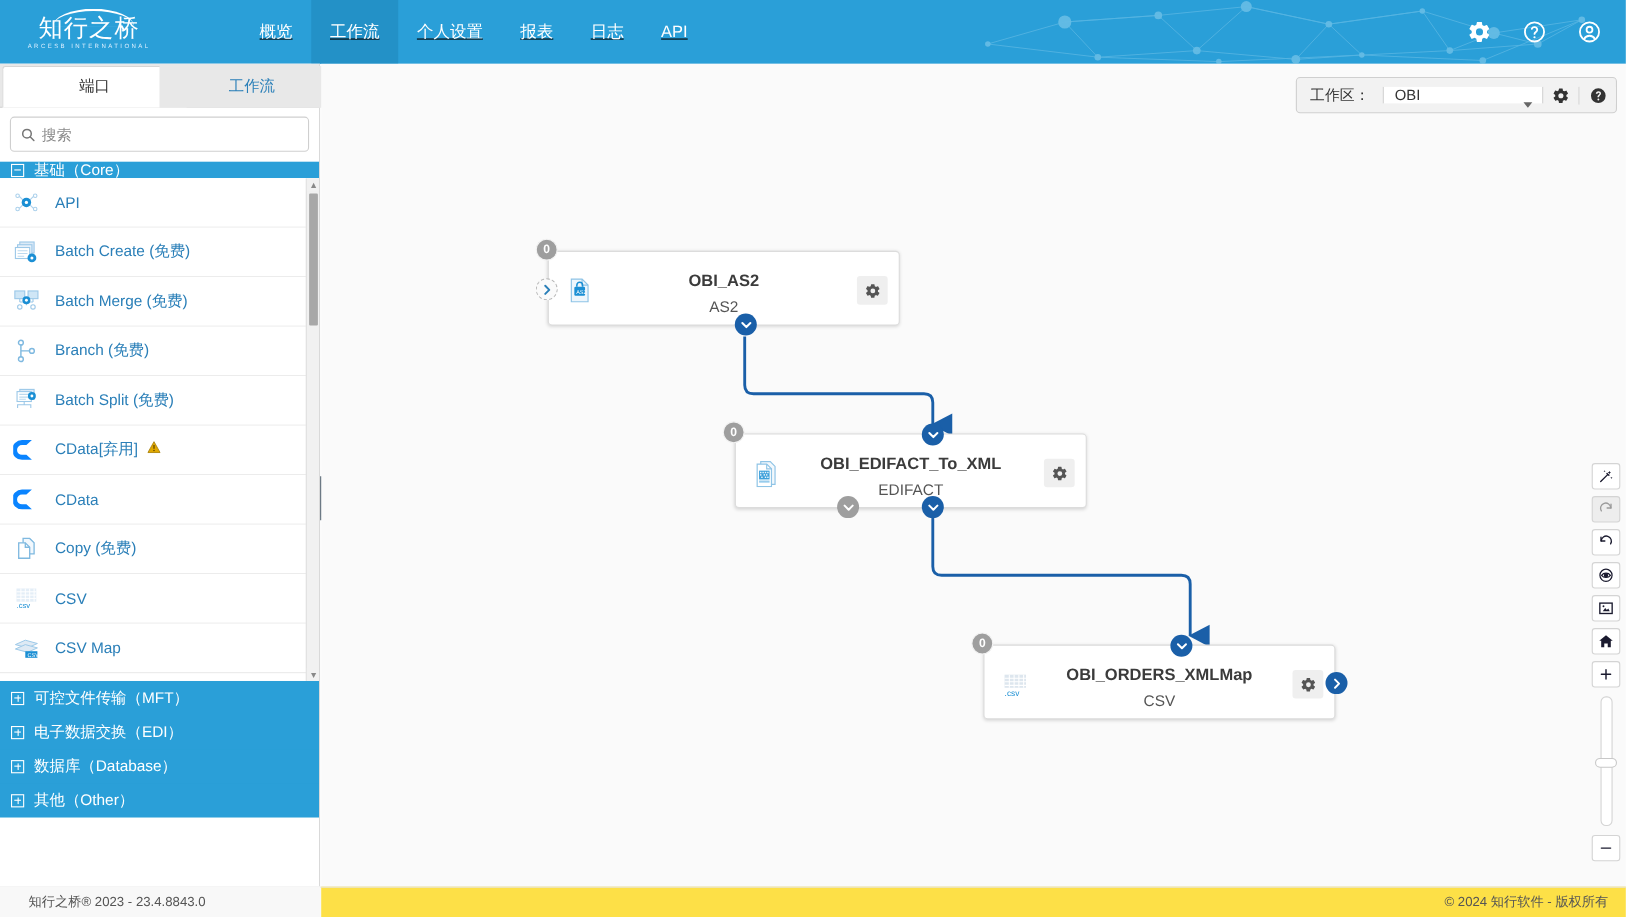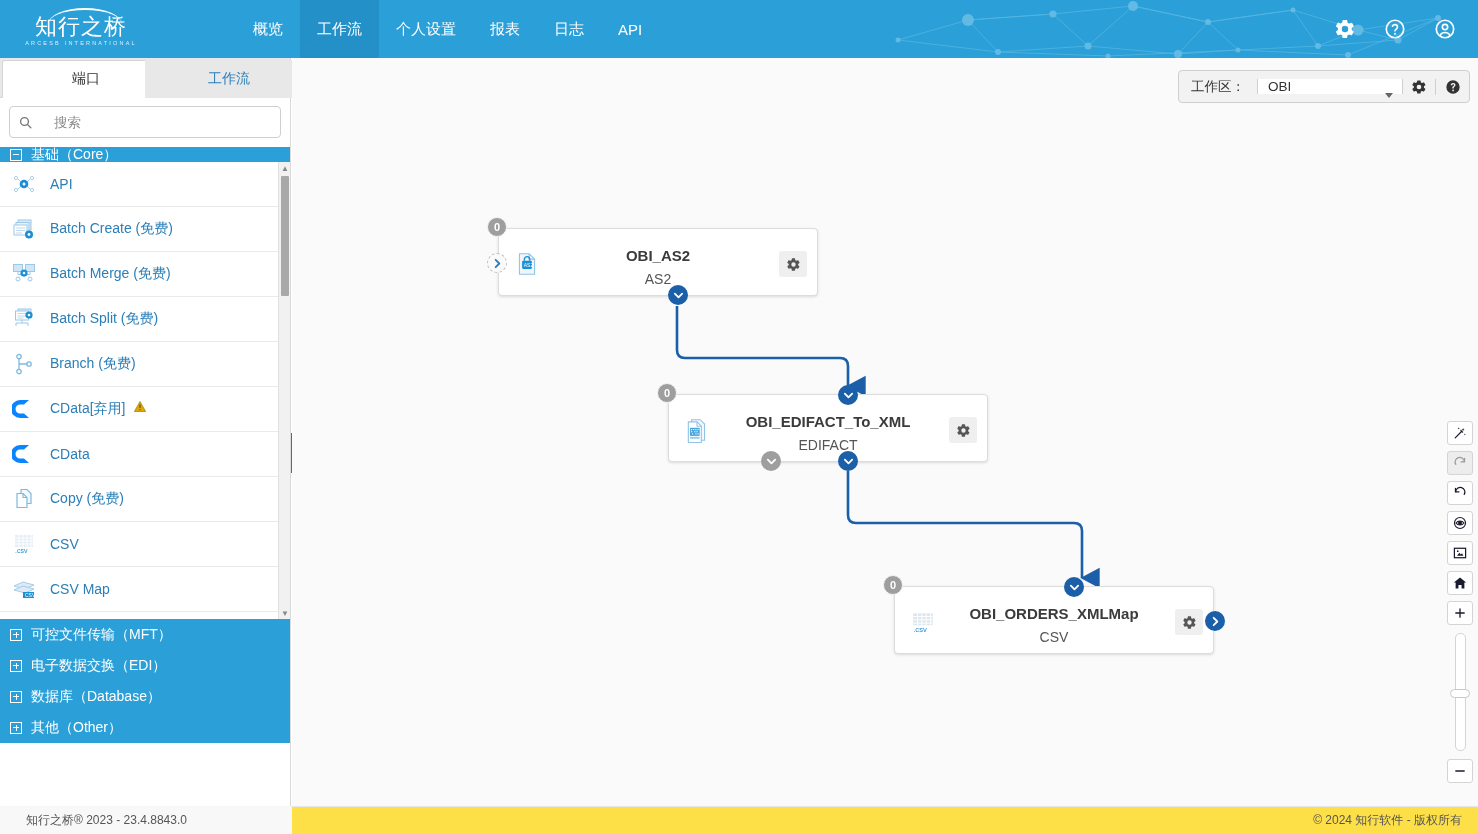--- a/index.html
+++ b/index.html
@@ -26,21 +26,21 @@
   .logo-cn {
     position: absolute; left: 0; top: 7px; width: 118px;
     font-size: 22px; font-weight: 400; letter-spacing: 1px;
     font-family: "DejaVu Sans", sans-serif; line-height: 24px;
     text-align: center; white-space: nowrap;
   }
   .logo-en {
     position: absolute; left: 0; top: 32px; width: 118px; text-align: center;
     font-size: 5.5px; letter-spacing: 2.2px; color: #dcefff; white-space: nowrap;
   }
-  .nav { position: absolute; left: 236px; top: 0; height: 64px; display: flex; }
+  .nav { position: absolute; left: 219px; top: 0; height: 64px; display: flex; text-decoration: underline; }
   .nav-item {
     height: 58px; padding: 0 17px; display: flex; align-items: center;
     color: #ffffff; font-size: 15px; cursor: pointer; white-space: nowrap;
   }
   .nav-item.active { background: #2391c7; }
   .hdr-icons { position: absolute; right: 22px; top: 0; height: 58px; display: flex; align-items: center; gap: 28px; }
   .hdr-icon { width: 22px; height: 22px; color: #fff; cursor: pointer; display: block; }
 
   
   .left-panel {
@@ -57,21 +57,21 @@
   .tab.active {
     left: 2px; background: #ffffff; color: #333;
     border: 1px solid #d5d5d5; border-bottom-color: #ffffff;
     border-radius: 3px 3px 0 0;
   }
   .tab.inactive { left: 145px; background: #e8e8e8; }
 
   .search-wrap { padding: 8px 9px 9px 9px; background: #fff; }
   .search-box {
     position: relative; height: 32px; border: 1px solid #cfcfcf; border-radius: 4px;
-    background: #fff; display: flex; align-items: center; padding-left: 44px;
+    background: #fff; display: flex; align-items: center; padding-left: 28px;
   }
   .search-icon { position: absolute; left: 9px; top: 9px; width: 13px; height: 13px; color: #777; }
   .search-input {
     border: none; outline: none; width: 100%; height: 100%;
     font-size: 13.5px; color: #333; font-family: inherit; background: transparent;
   }
   .search-input::placeholder { color: #8a8a8a; }
 
   .group-header {
     height: 15px; background: #2a9fd8; color: #fff; display: flex; align-items: center;
@@ -364,43 +364,43 @@
           </g>
         <circle cx="12" cy="11" r="3.6" fill="#1b8fd4"></circle>
           <circle cx="12" cy="11" r="1.3" fill="#fff"></circle>
         <circle cx="6" cy="17" r="2" fill="none" stroke="#9cc8e8"></circle>
         <circle cx="18" cy="17" r="2" fill="none" stroke="#9cc8e8"></circle>
       </svg>
       <span class="port-label">Batch Merge (免费)</span>
     </div>
 
     <div class="port-item">
+      <svg class="port-icon" viewBox="0 0 24 24" fill="none" stroke="#7fb9e0" stroke-width="1.3">
+        <circle cx="7" cy="4.5" r="2.2"></circle>
+          <circle cx="7" cy="19.5" r="2.2"></circle>
+          <circle cx="17" cy="12" r="2.2"></circle>
+        <path d="M7 6.7v10.6M7 12h7.8" stroke-linecap="round"></path>
+      </svg>
+      <span class="port-label">Branch (免费)</span>
+    </div>
+
+    <div class="port-item">
       <svg class="port-icon" viewBox="0 0 24 24">
         <rect x="6" y="2" width="13" height="9" fill="#dceaf7" stroke="#9cc8e8"></rect>
         <rect x="3.5" y="4" width="13" height="9" fill="#fff" stroke="#9cc8e8"></rect>
         <g stroke="#bcd9ee">
             <path d="M5.5 6.5h9M5.5 9h9M5.5 11h6"></path>
           </g>
         <g stroke="#9cc8e8" fill="none">
             <path d="M10 13v3M4 19v-3h12v3"></path>
           </g>
         <circle cx="17" cy="8" r="3.6" fill="#1b8fd4"></circle>
           <circle cx="17" cy="8" r="1.3" fill="#fff"></circle>
       </svg>
       <span class="port-label">Batch Split (免费)</span>
-    </div>
-
-    <div class="port-item">
-      <svg class="port-icon" viewBox="0 0 24 24" fill="none" stroke="#7fb9e0" stroke-width="1.3">
-        <circle cx="7" cy="4.5" r="2.2"></circle>
-          <circle cx="7" cy="19.5" r="2.2"></circle>
-          <circle cx="17" cy="12" r="2.2"></circle>
-        <path d="M7 6.7v10.6M7 12h7.8" stroke-linecap="round"></path>
-      </svg>
-      <span class="port-label">Branch (免费)</span>
     </div>
 
     <div class="port-item">
       <svg class="port-icon" viewBox="0 0 24 24">
         <path d="M17 3H8a6 6 0 000 18h9l-5-4.5h-4a4.5 4.5 0 010-9h4z" fill="#0a84ff"></path>
       </svg>
       <span class="port-label">
         <span>CData[弃用]</span>
         <svg class="warn-tri" width="12" height="11" viewBox="0 0 12 11">
           <path d="M6 0.5L11.6 10.5H0.4z" fill="#e0a800" stroke="#a07800" stroke-width=".7"></path>

